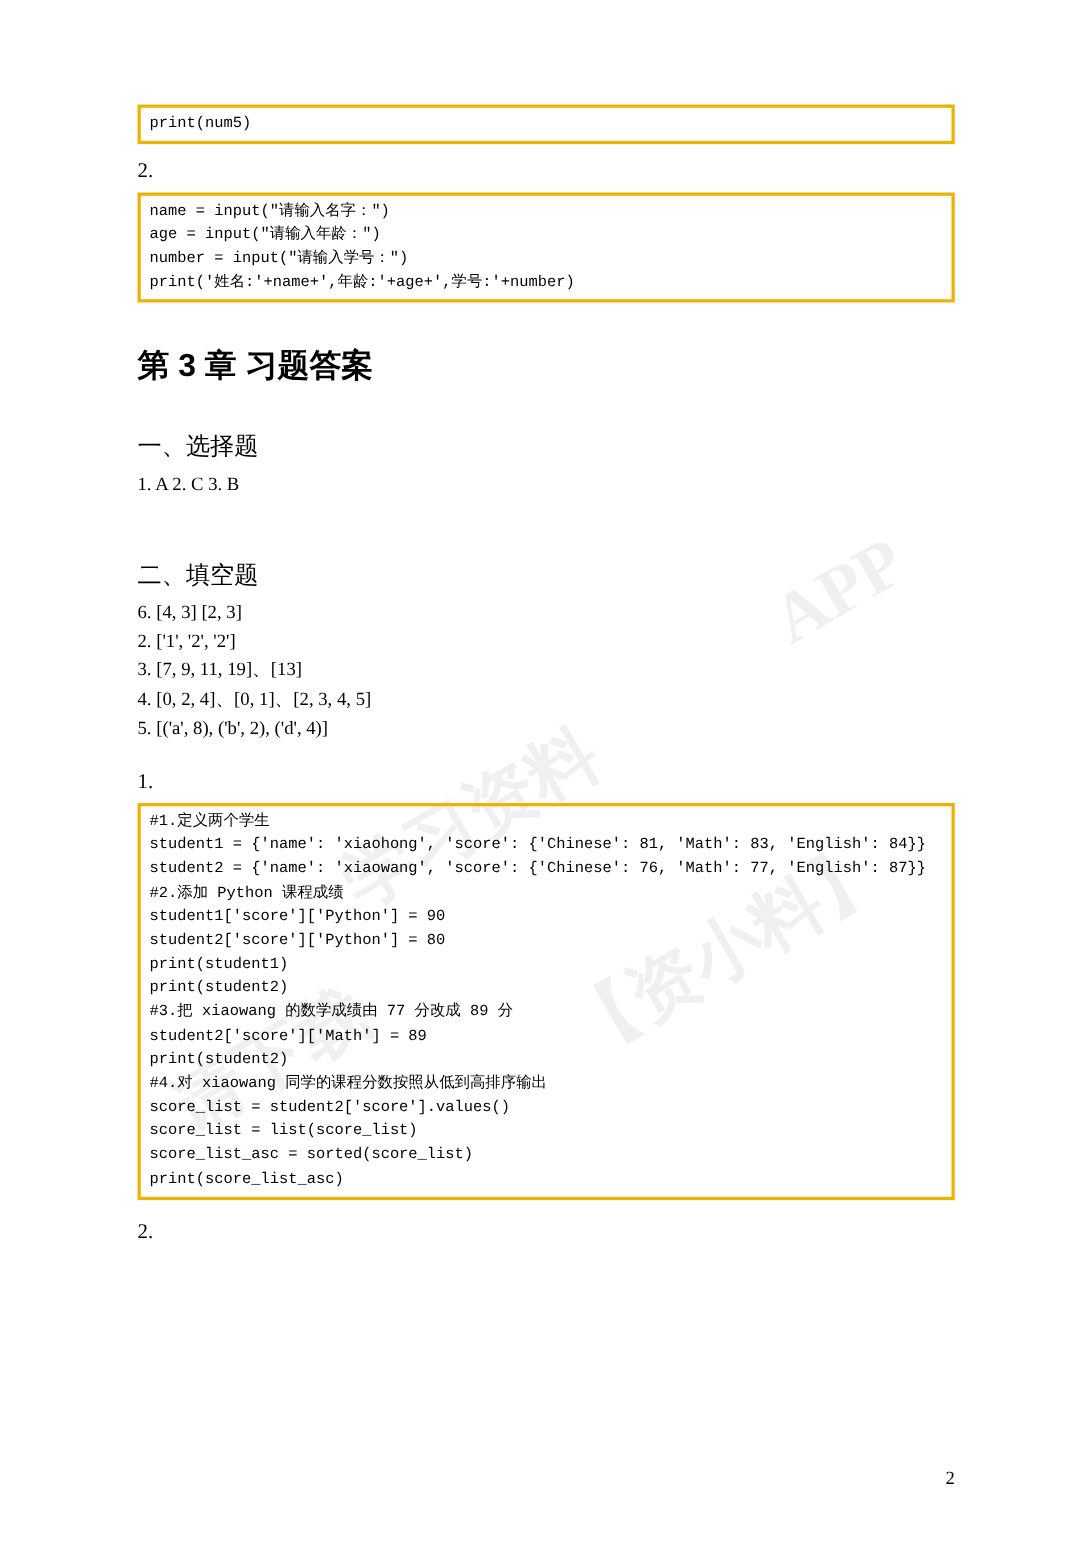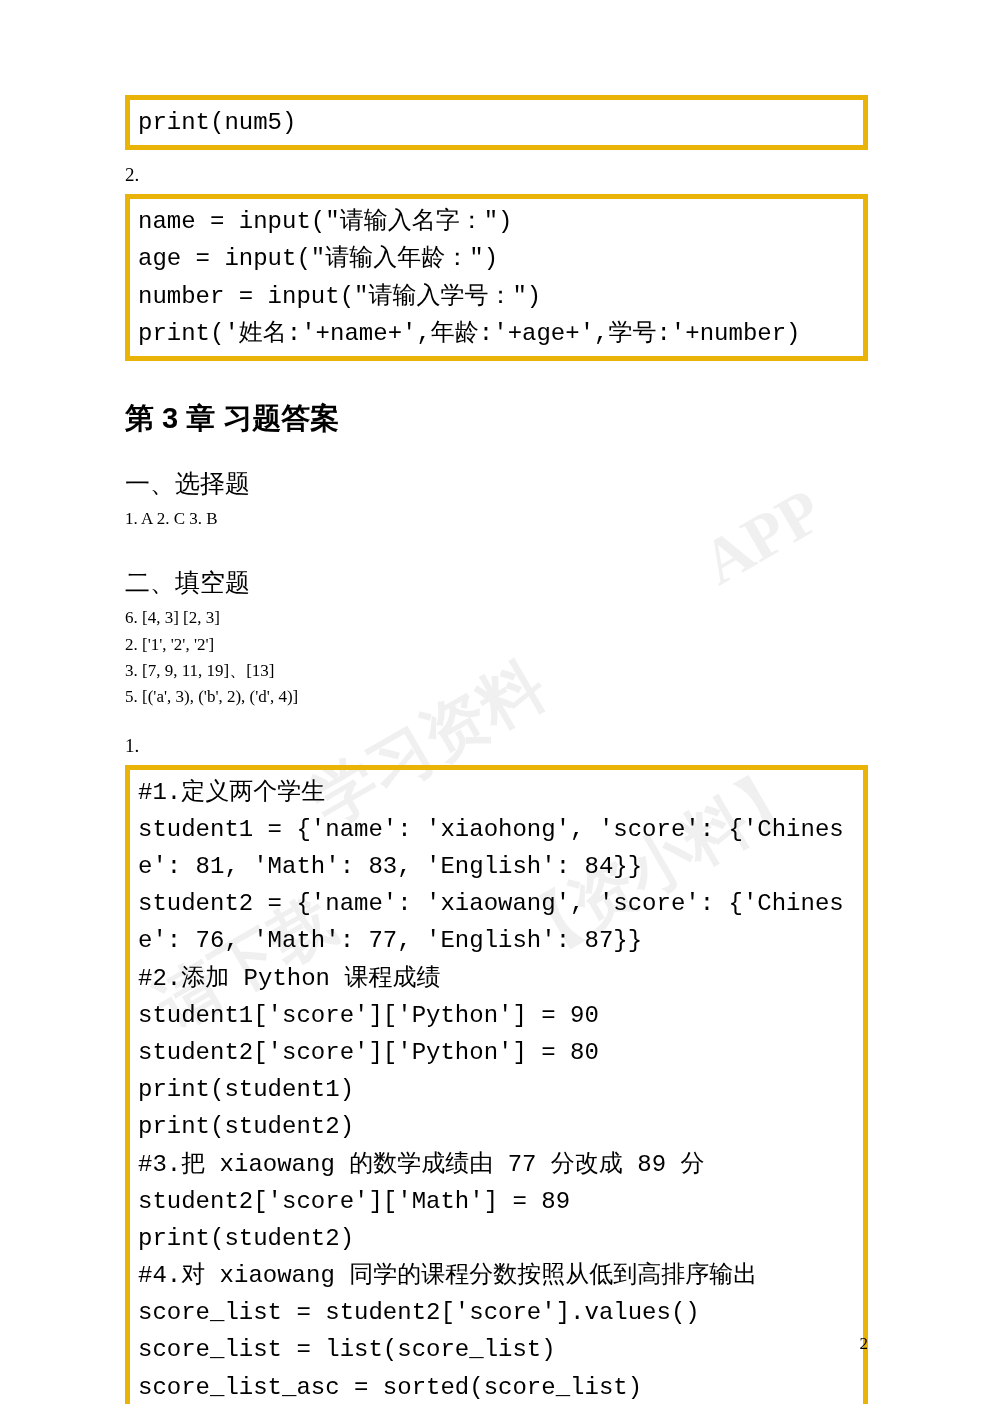--- a/index.html
+++ b/index.html
@@ -23,44 +23,44 @@
   .wm1 { top: 500px; left: 700px; }
   .wm2 { top: 700px; left: 300px; }
   .wm3 { top: 820px; left: 500px; }
   .wm4 { top: 920px; left: 150px; }
   .page {
     padding: 95px 125px 60px 125px;
     position: relative;
     height: 100%;
   }
   .codebox {
-    border: 5px solid #eab308;
+    border: 3px solid #eab308;
     padding: 4px 8px;
     font-family: Consolas, "Courier New", monospace;
-    font-size: 24px;
+    font-size: 14px;
     line-height: 1.55;
     margin-bottom: 14px;
     white-space: pre-wrap;
     word-break: break-all;
   }
   .num {
     font-family: "Times New Roman", serif;
     font-size: 19px;
     margin: 6px 0 8px 0;
   }
   .chapter-title {
     font-family: "Microsoft YaHei", "Heiti SC", "SimHei", sans-serif;
     font-weight: bold;
     font-size: 29px;
-    margin: 38px 0 28px 0;
+    margin: 38px 0 38px 0;
   }
   .section {
     font-family: "Songti SC", "SimSun", serif;
-    font-size: 25px;
-    margin-top: 16px;
+    font-size: 22px;
+    margin-top: 36px;
     margin-bottom: 6px;
   }
   .answer-line {
     font-family: "Times New Roman", serif;
     font-size: 17px;
     line-height: 1.55;
   }
   .page-num {
     position: absolute;
     bottom: 50px;
@@ -93,21 +93,22 @@
 
   <div class="section">一、选择题</div>
   <div class="answer-line">1. A      2. C      3. B</div>
 
   <div class="spacer"></div>
 
   <div class="section">二、填空题</div>
   <div class="answer-line">6. [4, 3] [2, 3]</div>
   <div class="answer-line">2. ['1', '2', '2']</div>
   <div class="answer-line">3. [7, 9, 11, 19]、[13]</div>
-  <div class="answer-line">5. [('a', 3), ('b', 2), ('d', 4)]</div>
+  <div class="answer-line">4. [0, 2, 4]、[0, 1]、[2, 3, 4, 5]</div>
+  <div class="answer-line">5. [('a', 8), ('b', 2), ('d', 4)]</div>
 
   <div class="spacer"></div>
 
   <div class="num">1.</div>
 
   <div class="codebox">#1.定义两个学生
 student1 = {'name': 'xiaohong', 'score': {'Chinese': 81, 'Math': 83, 'English': 84}}
 student2 = {'name': 'xiaowang', 'score': {'Chinese': 76, 'Math': 77, 'English': 87}}
 #2.添加 Python 课程成绩
 student1['score']['Python'] = 90

